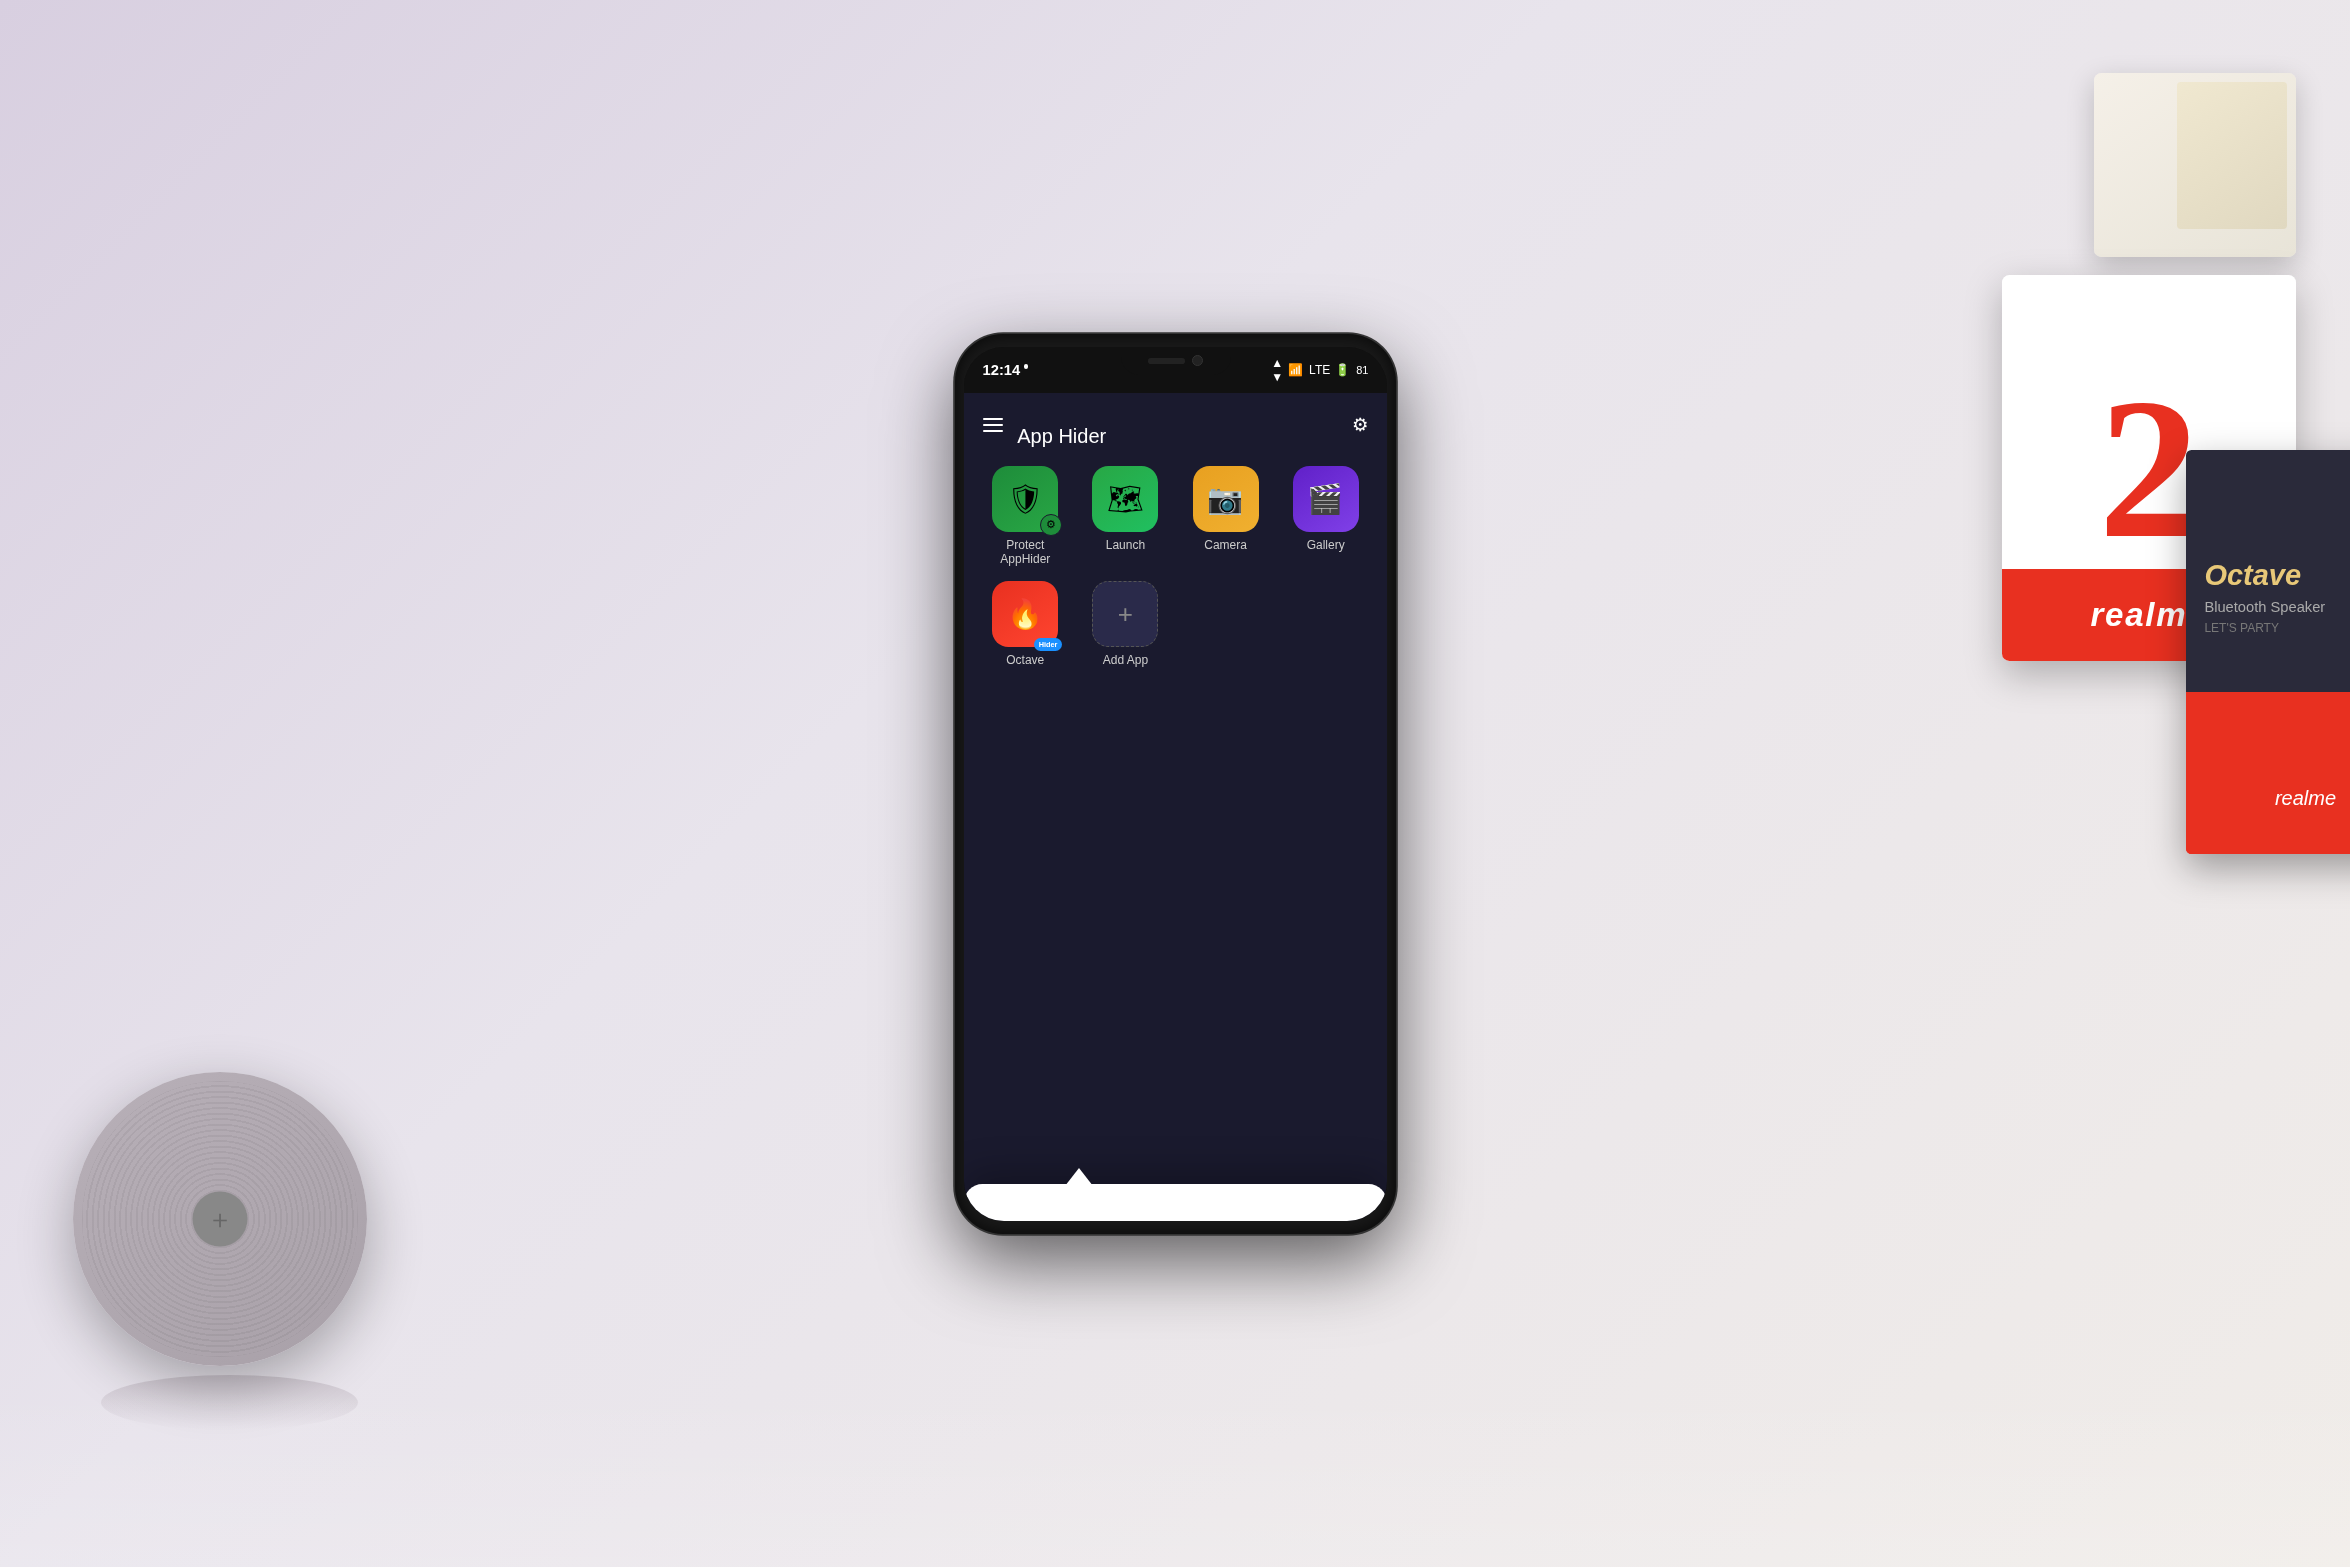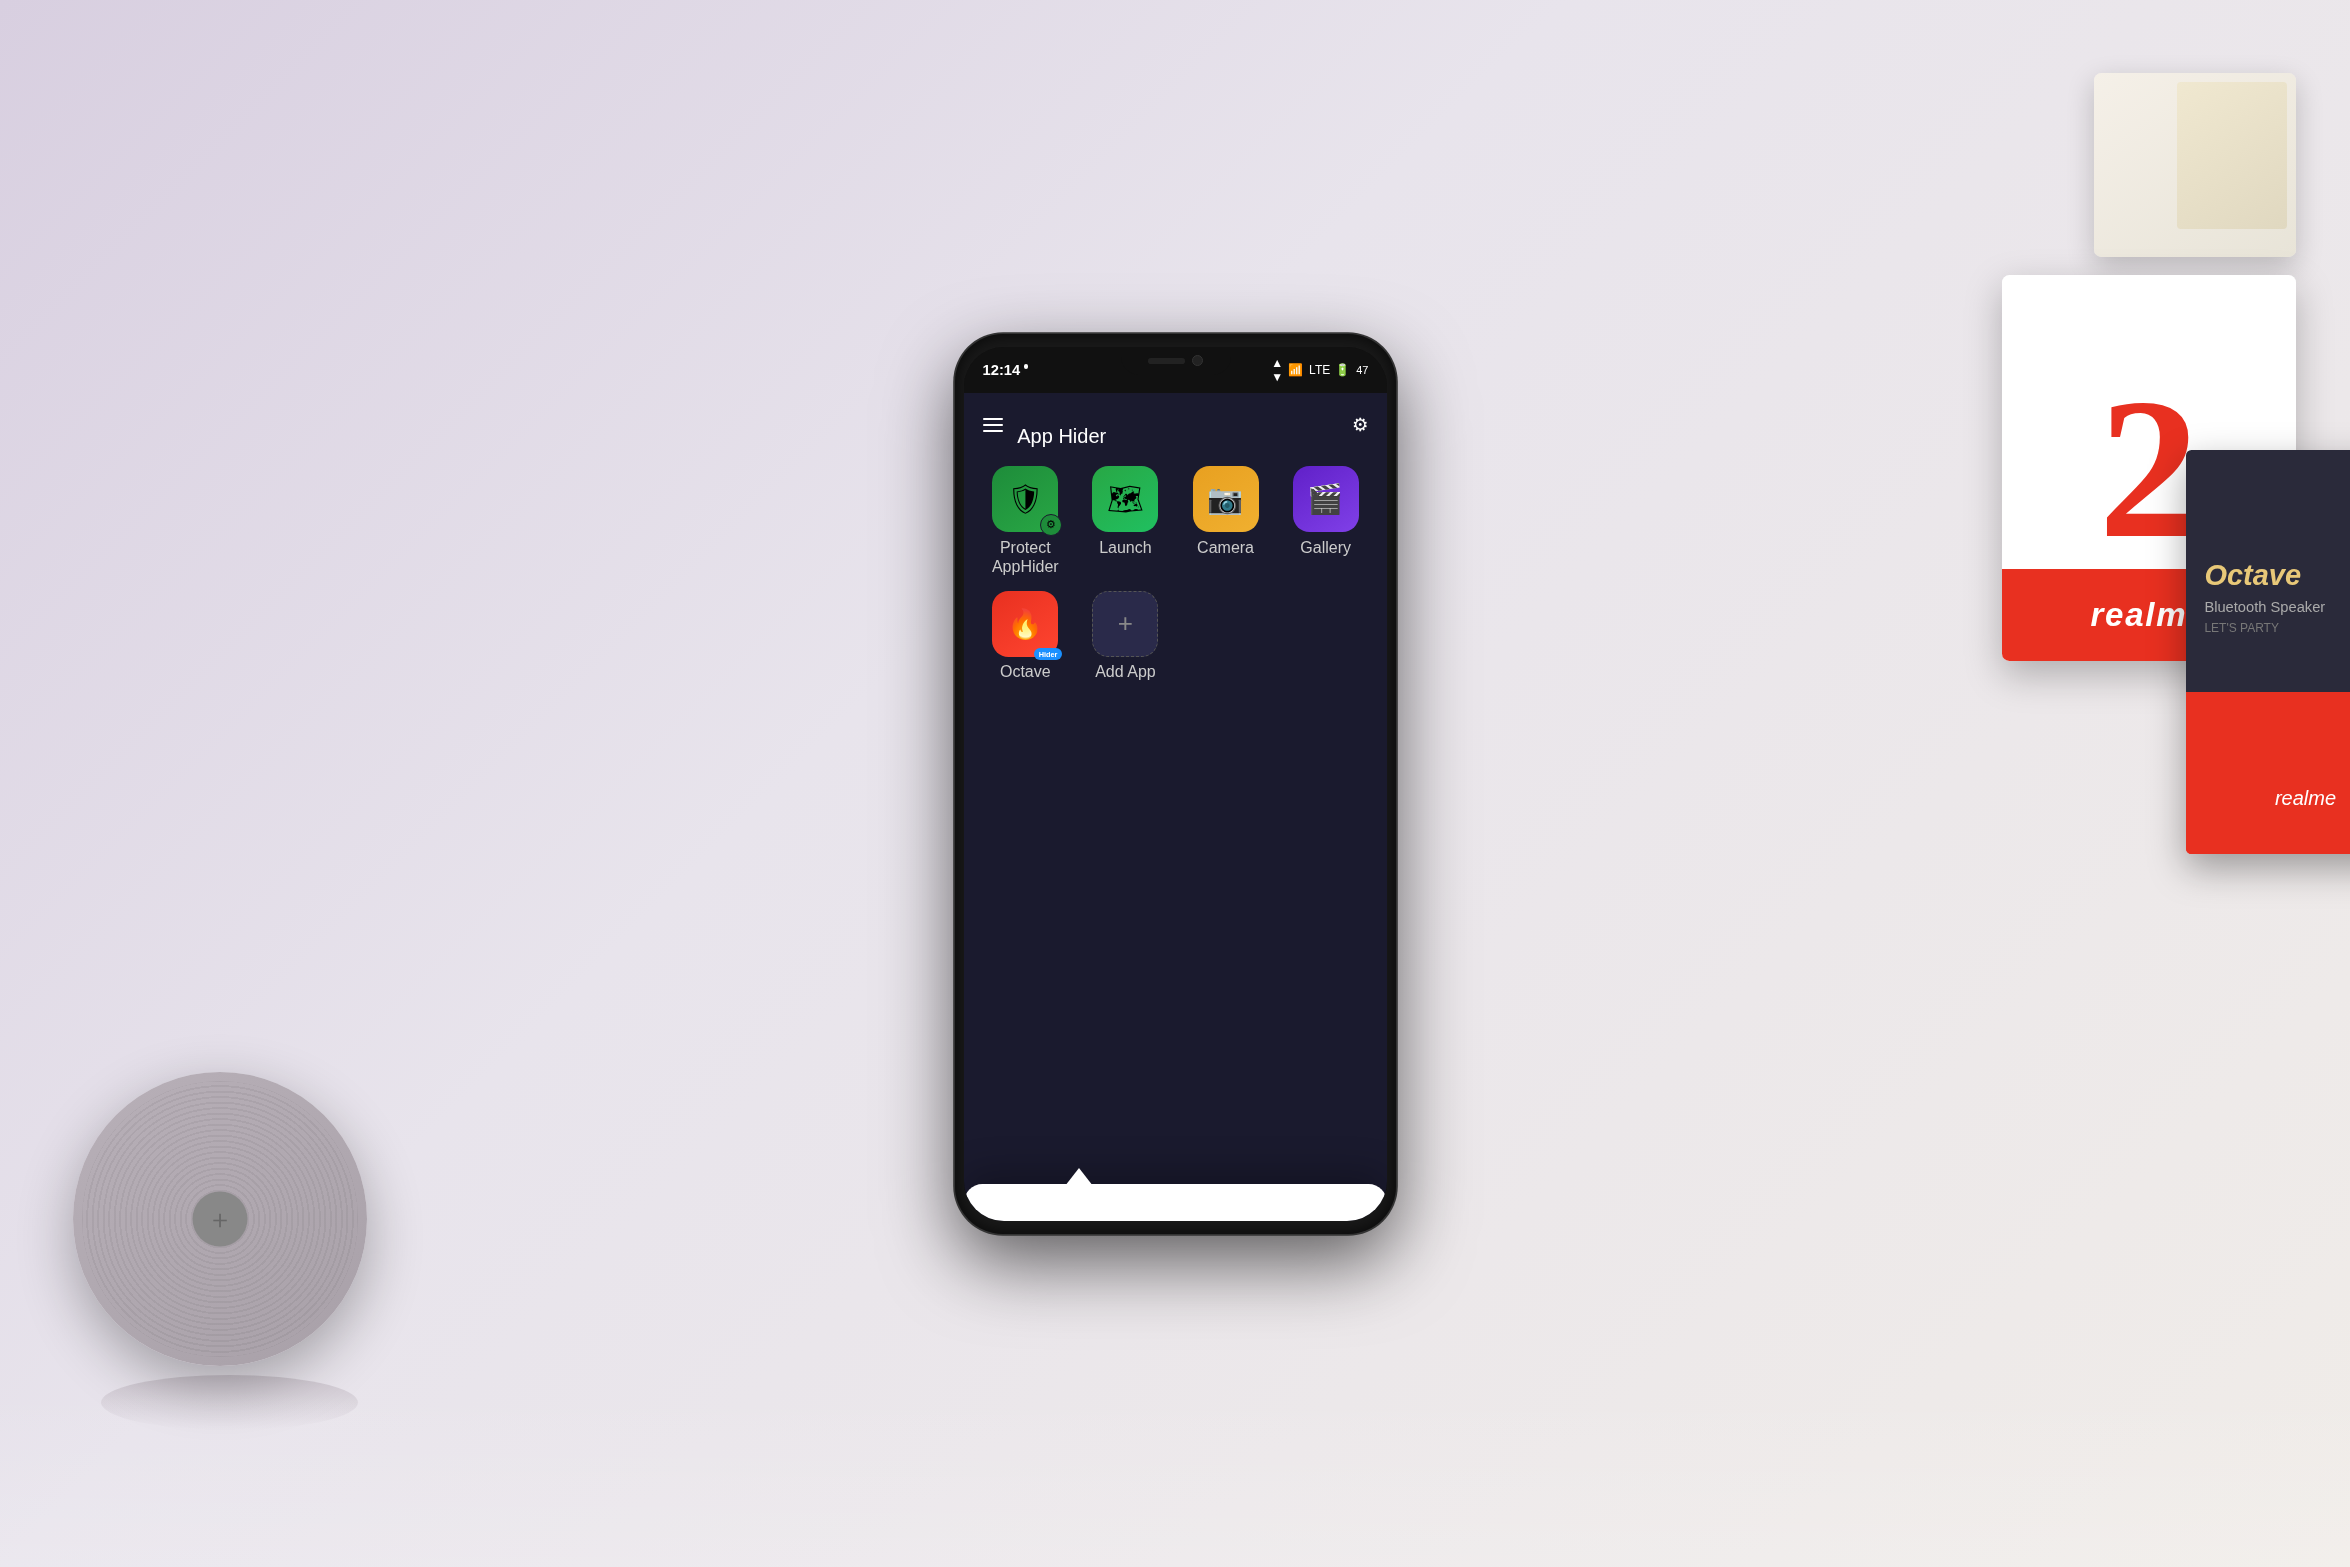--- a/index.html
+++ b/index.html
@@ -351,21 +351,21 @@
       height: 66px;
       border-radius: 16.5px;
       display: flex;
       align-items: center;
       justify-content: center;
       position: relative;
       font-size: 29px;
     }
 
     .app-label {
-      font-size: 16px;
+      font-size: 12px;
       color: #ccc;
       text-align: center;
       line-height: 1.2;
     }
 
     
     .icon-protect {
       background: linear-gradient(145deg, #1e8c3a, #28a745);
     }
     .icon-gallery {
@@ -538,21 +538,21 @@
       <div class="status-bar">
         <div class="status-time">
           <span>12:14</span>
           <span class="dot"></span>
         </div>
         <div class="status-icons">
           <span class="status-icon">▲<br style="font-size:5.5px">▼</span>
           <span class="status-icon">📶</span>
           <span class="status-icon">LTE</span>
           <span class="status-icon">🔋</span>
-          <span>47</span>
+          <span>81</span>
         </div>
       </div>
 
       <div class="app-content">
 
         <div class="app-header">
           <div class="hamburger-icon">
             <div class="hamburger-line"></div>
             <div class="hamburger-line"></div>
             <div class="hamburger-line"></div>

